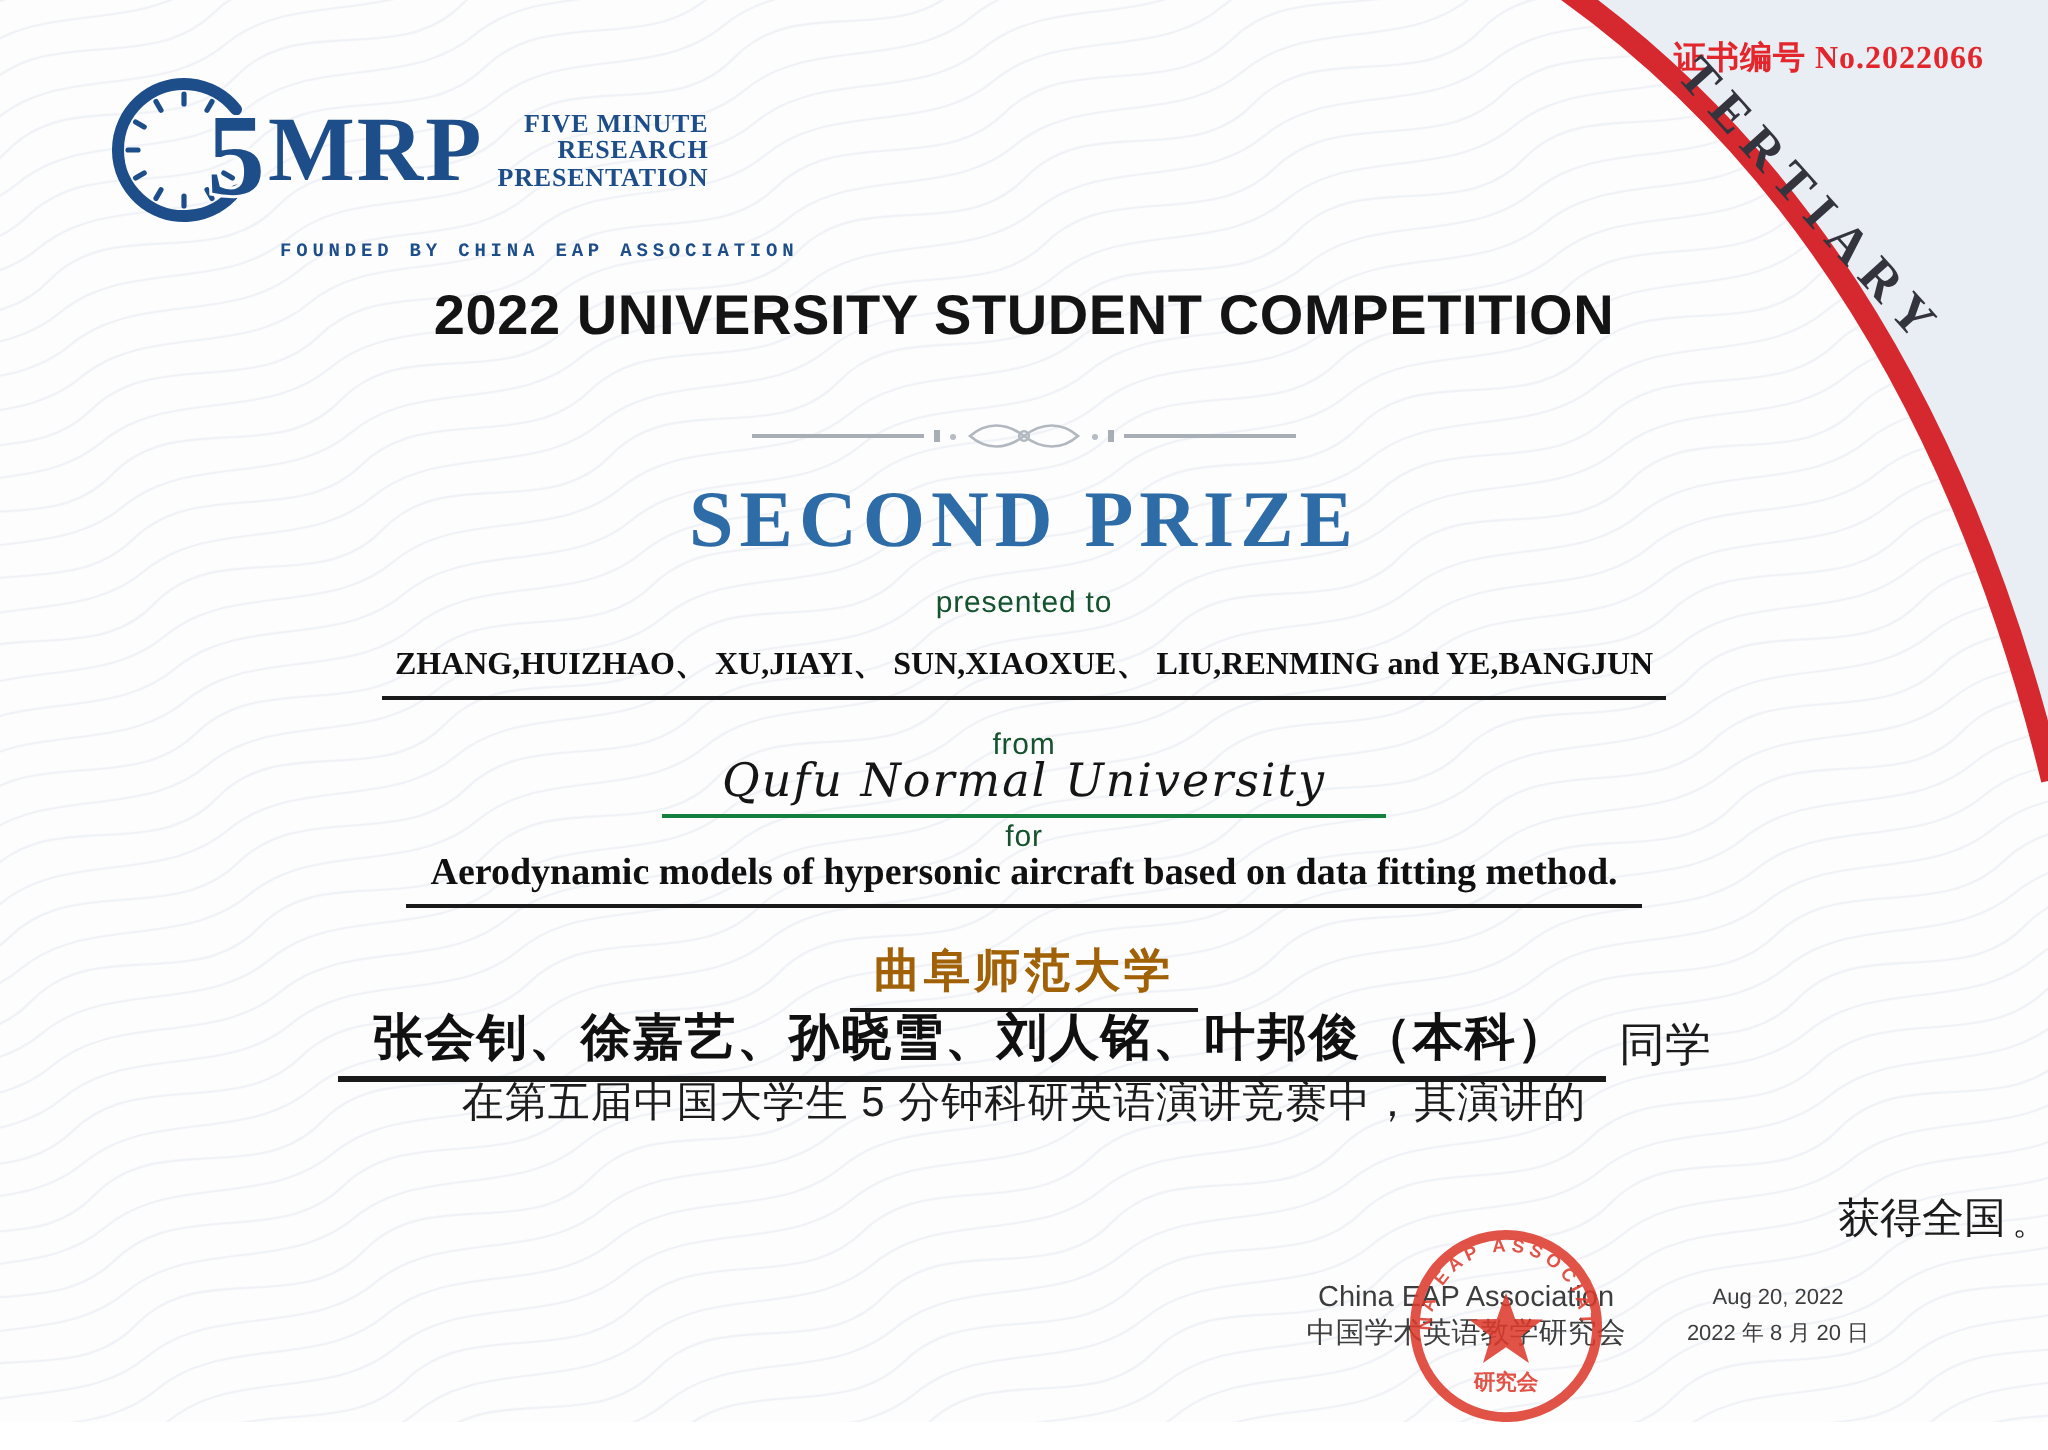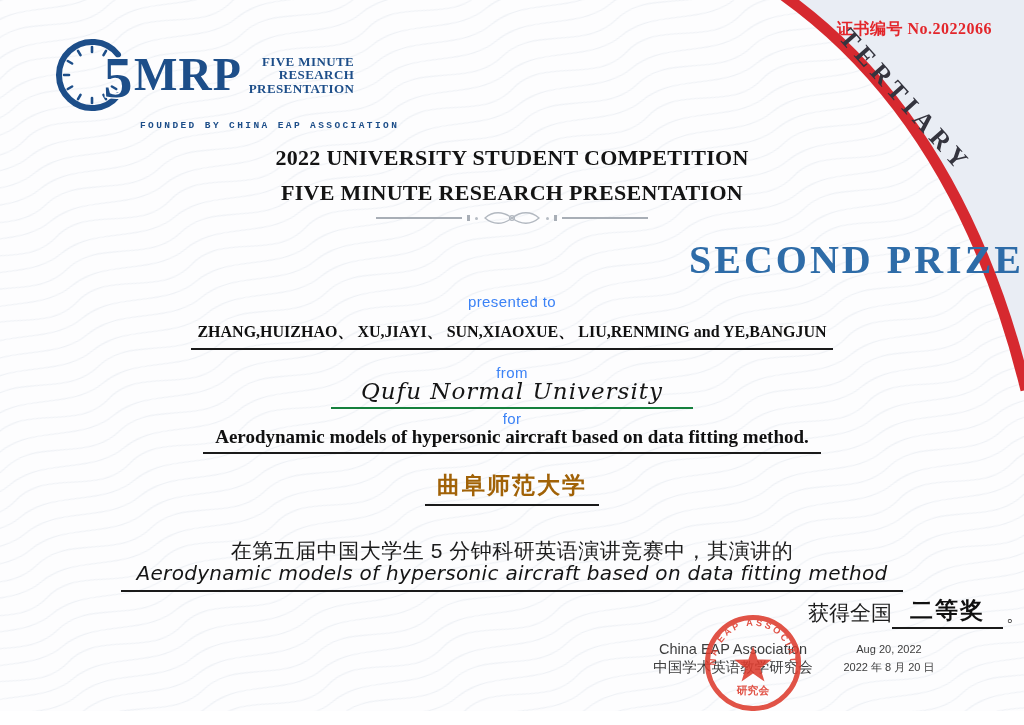--- a/index.html
+++ b/index.html
@@ -28,32 +28,32 @@
   
   .logo{left:54px;top:33px;color:#1d4e89;}
   .logo-row{display:flex;align-items:center;}
   .logo-mrp{font-family:"Liberation Serif",serif;font-weight:bold;font-size:46px;
             letter-spacing:1px;margin-left:-16px;line-height:1;}
   .logo-stack{margin-left:7px;text-align:right;font-family:"Liberation Serif",serif;
               font-weight:bold;font-size:13px;line-height:13.5px;letter-spacing:.4px;}
   .logo-founded{margin-left:86px;margin-top:3px;font-family:Liberation Mono, monospace;
                 font-weight:bold;font-size:9.5px;letter-spacing:2.4px;}
 
-  .title{top:140px;font-family:Liberation Serif, serif;font-weight:bold;
-         font-size:22px;line-height:35px;color:#141414;letter-spacing:.3px;}
+  .title{top:140px;font-family:Liberation Sans, sans-serif;font-weight:bold;
+         font-size:28px;line-height:35px;color:#141414;letter-spacing:.3px;}
 
   .divider{top:210px;display:flex;justify-content:center;align-items:center;gap:5px;left:0;right:0;}
   .divider .bar{width:86px;height:2px;background:#a8aeb6;}
   .divider .tick{width:3px;height:6px;background:#a8aeb6;}
   .divider .dot{width:3px;height:3px;border-radius:50%;background:#b6bcc4;}
 
   .prize{top:236px;font-family:"Liberation Serif",serif;font-weight:bold;
-         font-size:40px;color:#2e6ca8;letter-spacing:3px;text-align:right;}
-
-  .small-label{color:#3b82f6;font-size:15px;letter-spacing:.4px;text-align:center;}
+         font-size:40px;color:#2e6ca8;letter-spacing:3px;}
+
+  .small-label{color:#14532d;font-size:15px;letter-spacing:.4px;text-align:center;}
   .presented{top:293px;}
   .from{top:364px;}
   .for{top:410px;}
 
   .recipients{top:322px;}
   .recipients span{display:inline-block;font-family:"Liberation Serif",serif;
     font-weight:bold;font-size:16px;color:#101010;border-bottom:2.5px solid #1a1a1a;
     padding:0 6px 5px;}
 
   .qufu{top:378px;}
@@ -154,21 +154,20 @@
           <div>FIVE MINUTE</div>
           <div>RESEARCH</div>
           <div>PRESENTATION</div>
         </div>
       </div>
       <div class="logo-founded">FOUNDED BY CHINA EAP ASSOCIATION</div>
     </div>
 
     <div class="abs center title">
       <div>2022 UNIVERSITY STUDENT COMPETITION</div>
-      <div>FIVE MINUTE RESEARCH PRESENTATION</div>
     </div>
 
     <div class="abs divider">
       <div class="bar"></div>
       <div class="tick"></div>
       <div class="dot"></div>
       <svg width="58" height="16" viewBox="0 0 58 16">
         <g fill="none" stroke="#b2b8c0" stroke-width="1.3">
           <path d="M2,8 C10,1 20,1 29,8 C20,15 10,15 2,8 Z"></path>
           <path d="M56,8 C48,1 38,1 29,8 C38,15 48,15 56,8 Z"></path>
@@ -197,30 +196,30 @@
     <div class="abs center small-label for">for</div>
 
     <div class="abs center work-serif">
       <span>Aerodynamic models of hypersonic aircraft based on data fitting method.</span>
     </div>
 
     <div class="abs center inst-zh">
       <span>曲阜师范大学</span>
     </div>
 
+    <div class="abs rec-zh">
+      <span class="u">张会钊、徐嘉艺、孙晓雪、刘人铭、叶邦俊（本科）</span>
+      <span class="suffix">同学</span>
+    </div>
 
     <div class="abs center event-zh">在第五届中国大学生 5 分钟科研英语演讲竞赛中，其演讲的</div>
 
-    <div class="abs center work-script">
-      <span>Aerodynamic models of hypersonic aircraft based on data fitting method</span>
-    </div>
 
     <div class="abs award-line">
       <span class="pre">获得全国</span>
-      <span class="u">二等奖</span>
       <span class="post">。</span>
     </div>
 
     <div class="abs issuer">
       <div>China EAP Association</div>
       <div>中国学术英语教学研究会</div>
     </div>
 
     <div class="abs date">
       <div>Aug 20, 2022</div>

